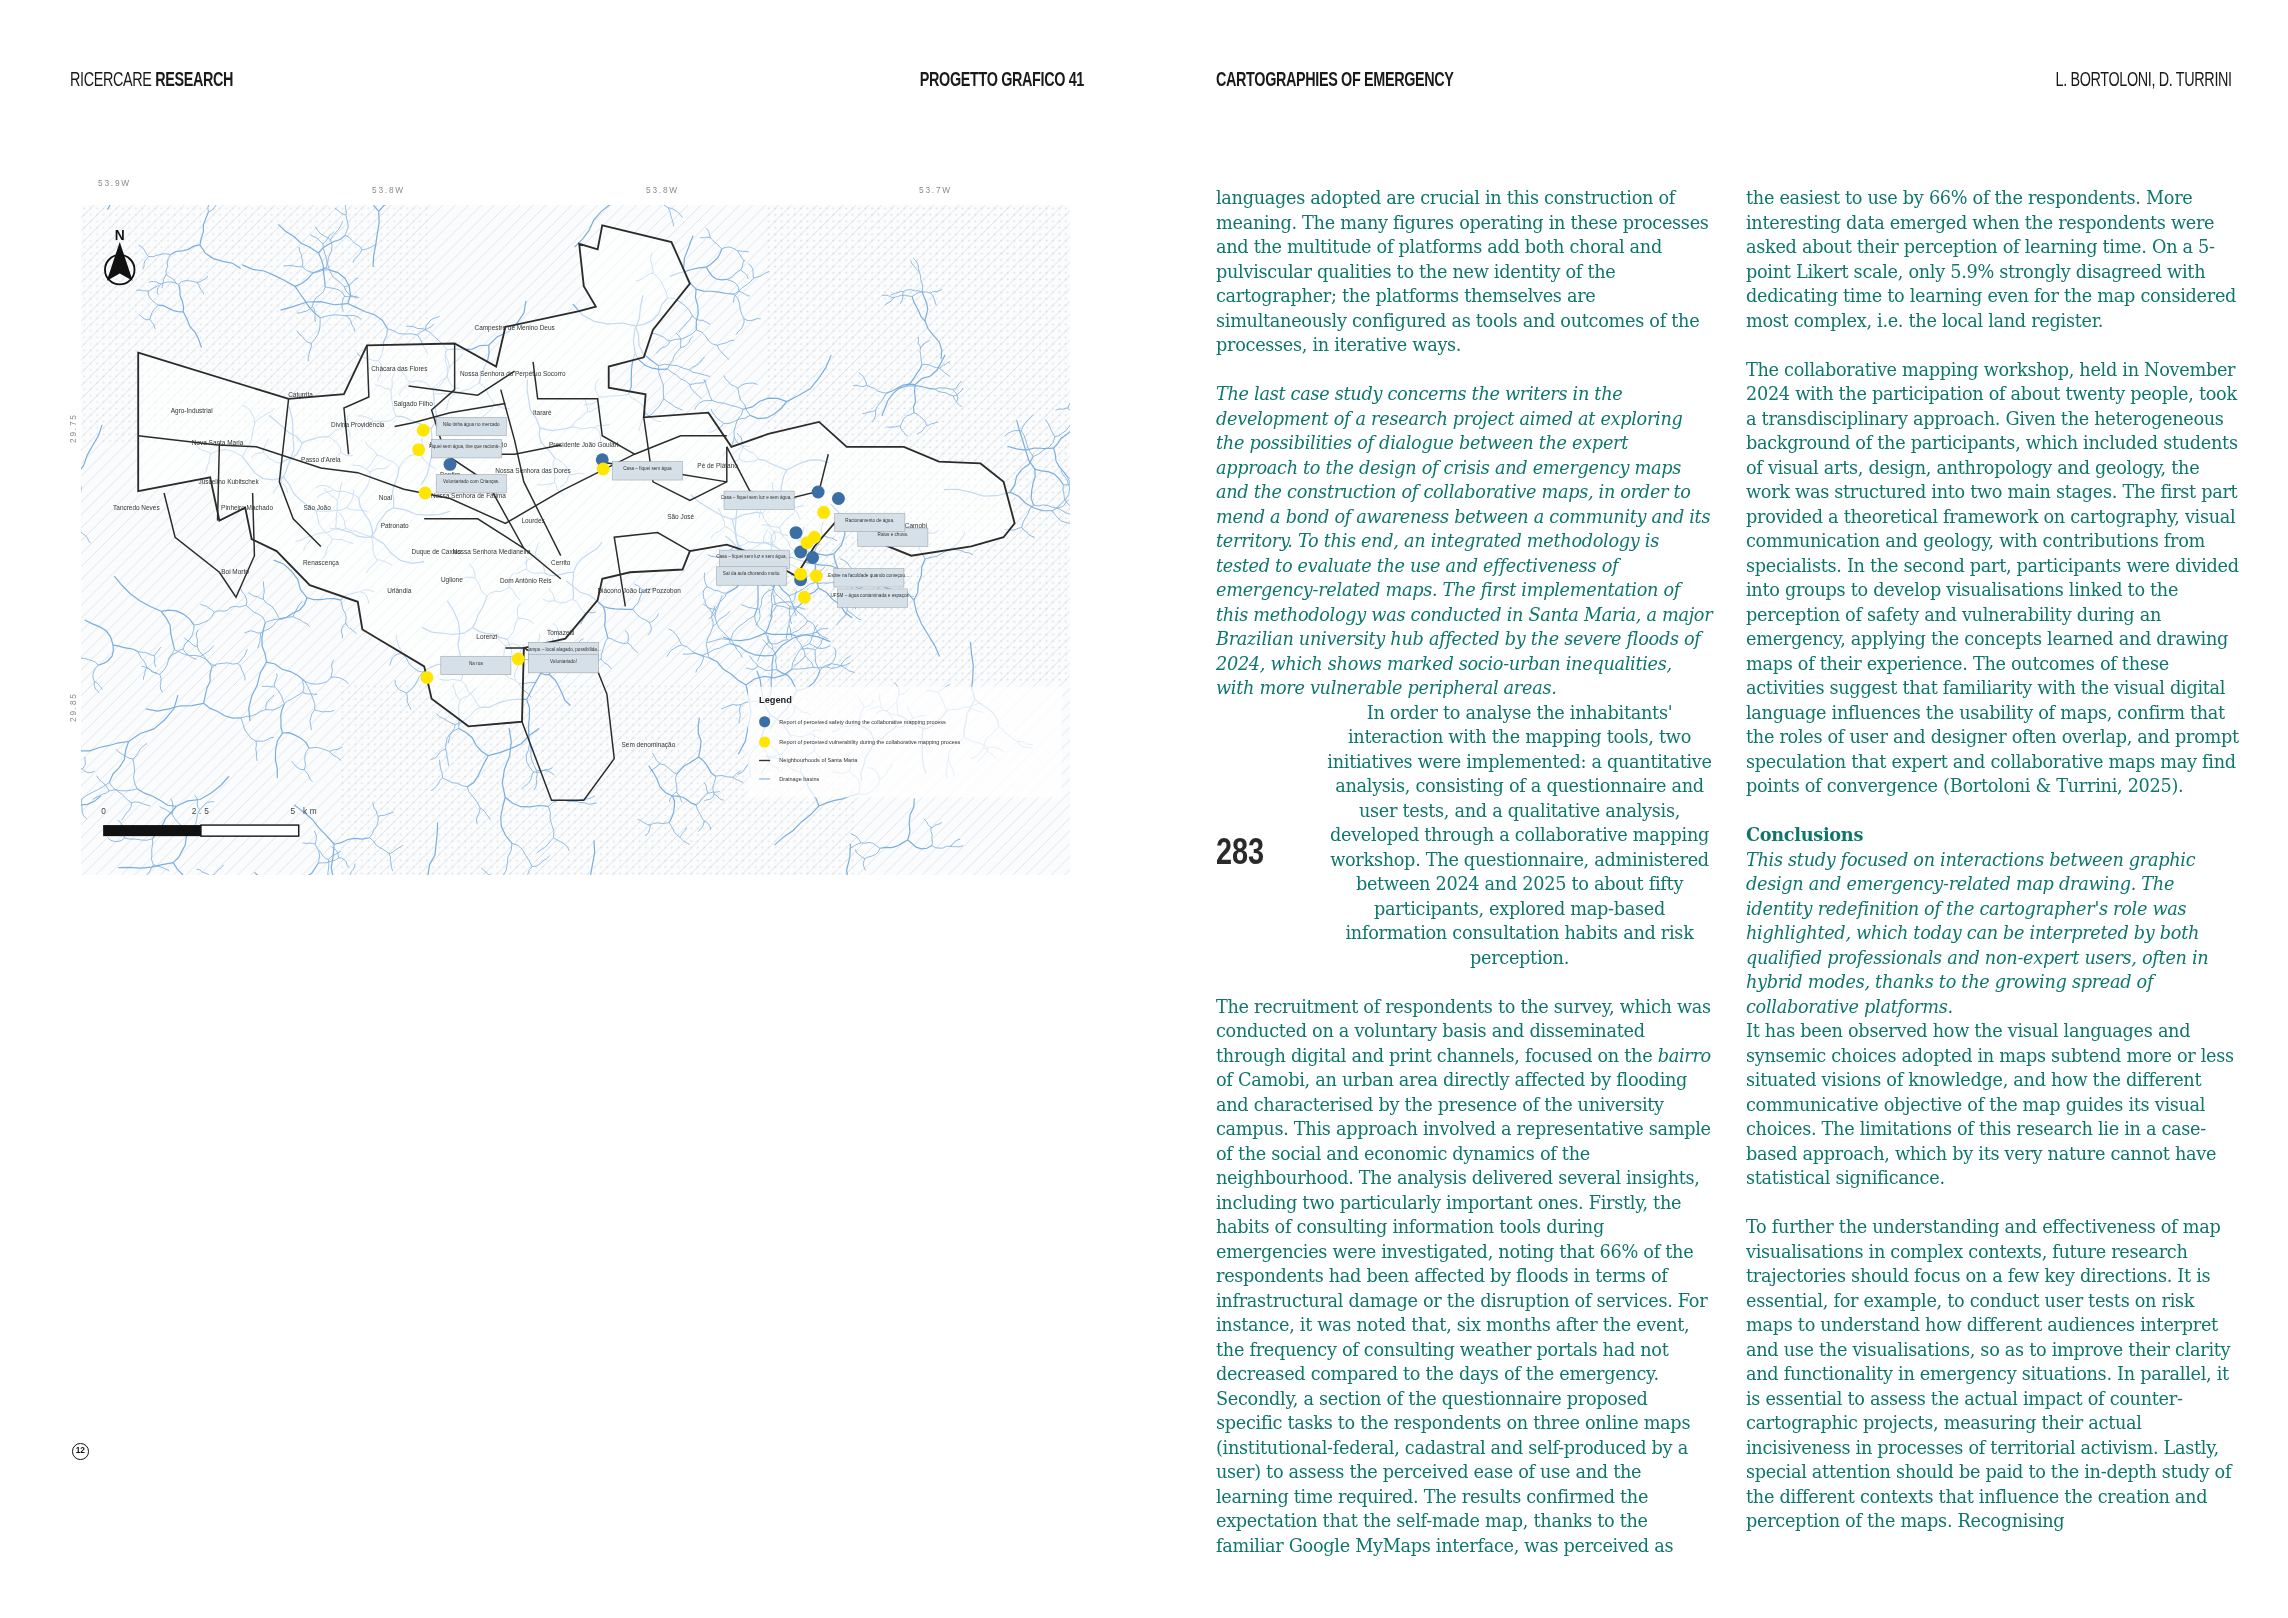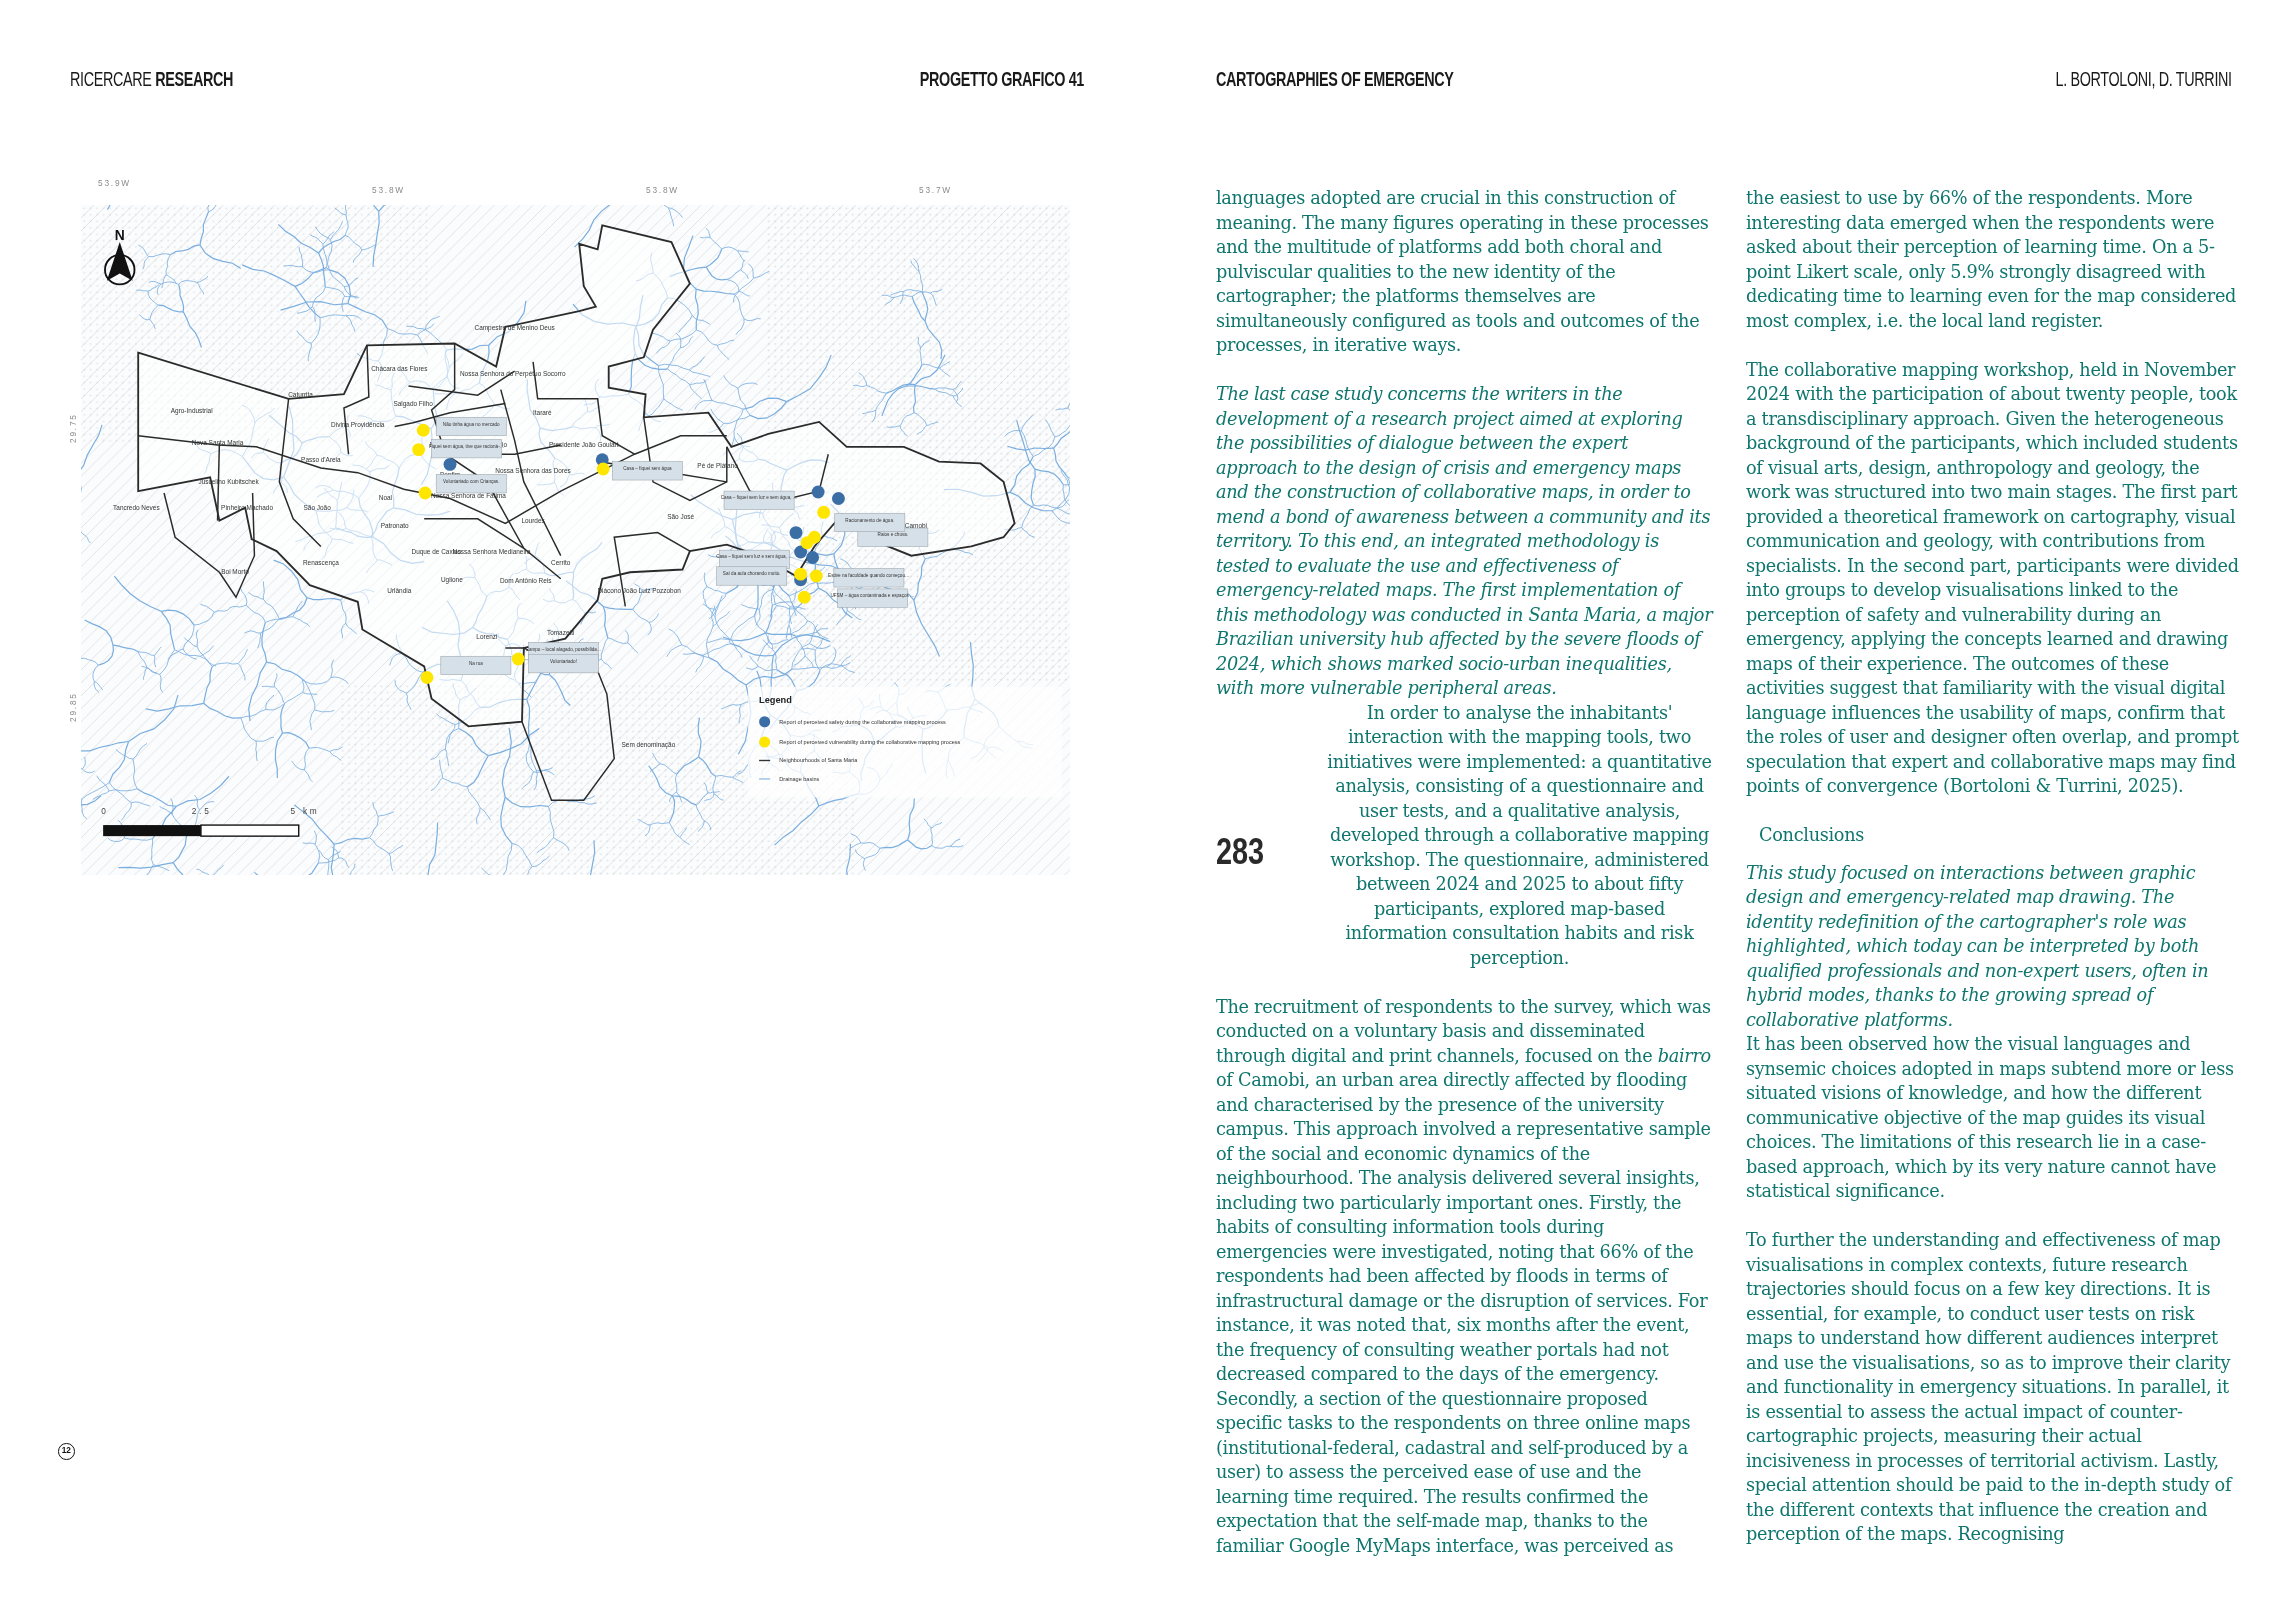--- a/index.html
+++ b/index.html
@@ -48,31 +48,31 @@
 
   
   .col {
     position: absolute; font-size: 17.7px; line-height: 24.5px;
     font-family: "DejaVu Serif", serif; color: #0f766e;
     letter-spacing: -0.3px;
   }
   .col p { margin: 0 0 24.5px 0; }
   .col p.tight { margin-bottom: 0; font-style: italic; }
   .col .indent-block { margin-left: 109px; text-align: center; }
-  .col h3 { font-size: 17.7px; font-weight: normal; line-height: 24.5px; margin: 13px; }
+  .col h3 { font-size: 17.7px; font-weight: bold; line-height: 24.5px; margin: 0; }
   #col-1 { left: 1216px; top: 186px; width: 498px; }
   #col-2 { left: 1746px; top: 186px; width: 498px; }
   .page-number {
     position: absolute; left: 1216px; top: 831px;
     font-family: "Liberation Sans", sans-serif; font-weight: bold;
     font-size: 37px; color: #2a2a2a;
     transform: scaleX(0.78); transform-origin: left top;
   }
   .folio-mark {
-    position: absolute; left: 58px; top: 1443px;
+    position: absolute; left: 72px; top: 1443px;
     width: 16.6px; height: 16.6px; border: 1.8px solid #111; border-radius: 50%;
     font-family: "Liberation Sans", sans-serif; font-size: 8.3px; font-weight: bold;
     text-align: center; line-height: 13px; color: #111;
   }
 </style>
 </head>
 <body>
 
 <div class="running-head" id="rh-left-a">
   <span class="rh-light">RICERCARE</span>

